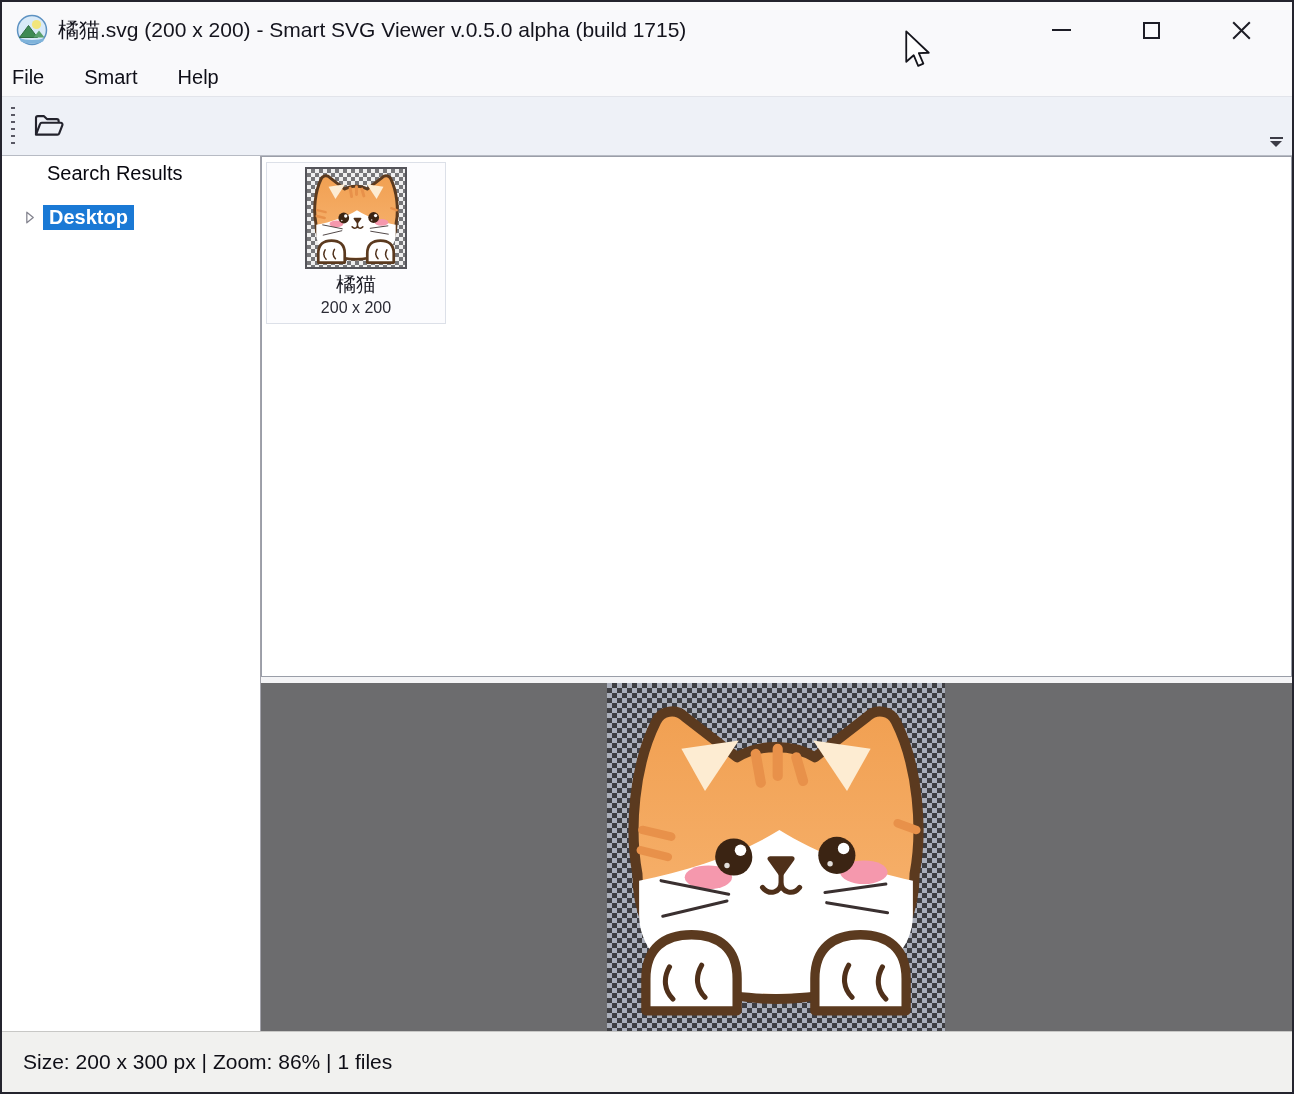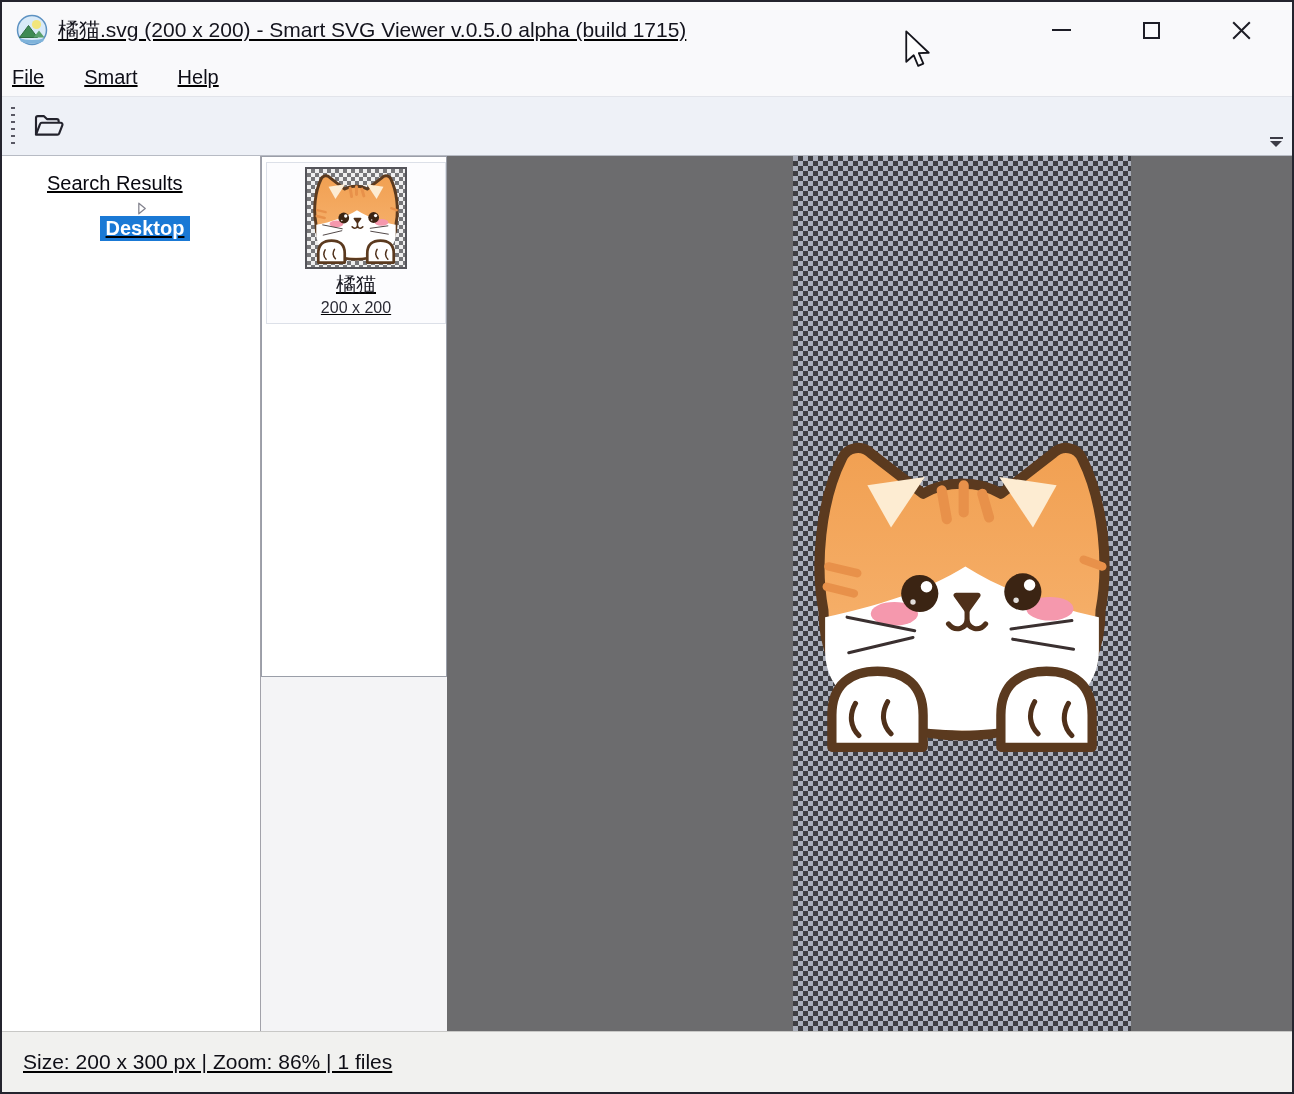--- a/index.html
+++ b/index.html
@@ -1,19 +1,19 @@
 <!DOCTYPE html>
 <html><head>
 <meta charset="utf-8">
 <style>
   * { margin:0; padding:0; box-sizing:border-box; }
   html,body { width:1294px; height:1094px; overflow:hidden;
     font-family:"Liberation Sans", sans-serif; background:#e8e8e8; }
   .window { width:1294px; height:1094px; border:2px solid #24242e;
-    background:#be185d; display:flex; flex-direction:column; position:relative;text-decoration:underline; }
+    background:#be185d; display:flex; flex-direction:column; position:relative; }
 
   
   .titlebar { height:56px; background:#f9f9fb; display:flex; align-items:center; flex:0 0 auto; }
   .app-icon { width:32px; height:32px; margin-left:14px; flex:0 0 auto; }
   .title-text { margin-left:10px; font-size:21px; color:#14141d; white-space:nowrap; }
   .win-btns { margin-left:auto; display:flex; align-items:center; padding-right:28px; }
   .win-btn { width:46px; height:40px; display:flex; align-items:center; justify-content:center;
     margin-left:44px; cursor:default; }
   .min-glyph { width:19px; height:0; border-top:2px solid #1d1d26; }
   .max-glyph { width:17px; height:17px; border:2px solid #1d1d26; }
@@ -34,26 +34,26 @@
     font-family:"Liberation Sans",sans-serif; font-size:20px; color:#1a1a24; padding:0 46px 0 14px; outline:none; }
   .searchbox input::placeholder { color:#6e6e7e; opacity:1; }
   .search-glyph { position:absolute; right:10px; top:9px; }
   .overflow { position:absolute; right:8px; bottom:8px; width:16px; }
   .overflow .bar { width:13px; height:2px; background:#3c3c46; margin:0 auto 2px; }
   .overflow .tri { width:0; height:0; margin:0 auto;
     border-left:6px solid transparent; border-right:6px solid transparent; border-top:6px solid #3c3c46; }
 
   
   .content { flex:1 1 auto; display:flex; min-height:0; }
-  .sidebar { width:259px; flex:0 0 auto; background:#fff; border-right:1px solid #a2a2aa; padding-top:16px; }
+  .sidebar { width:259px; flex:0 0 auto; background:#fff; border-right:1px solid #a2a2aa; padding-top:6px; }
   .tree-root { font-size:20px; color:#08080f; margin-left:45px; }
-  .tree-row { display:flex; align-items:center; margin-top:6px; padding-left:21px;flex-direction:column; }
+  .tree-row { display:flex; align-items:center; margin-top:20px; padding-left:21px; }
   .tree-label { font-size:20px; font-weight:bold; color:#fff; background:#1a79d5; padding:1px 6px; margin-left:7px; }
 
-  .main { flex:1 1 auto; display:flex; flex-direction:row; min-width:0; background:#f4f4f6; }
+  .main { flex:1 1 auto; display:flex; flex-direction:column; min-width:0; background:#f4f4f6; }
   .thumb-panel { height:521px; flex:0 0 auto; background:#fff; border:1px solid #9a9ea8; padding:5px 0 0 4px; }
   .thumb-card { width:180px; height:162px; background:#fcfcfe; border:1px solid #dce0e8; text-align:center; }
   .thumb-img { width:102px; height:102px; margin:4px auto 0; border:2px solid #54545a;
     background:repeating-conic-gradient(#767679 0% 25%, #efefef 0% 50%); background-size:8px 8px; }
   .thumb-img svg { width:100%; height:100%; display:block; }
   .thumb-name { font-size:20px; color:#1a1a23; margin-top:2px; line-height:26px; }
   .thumb-dims { font-size:16px; color:#2b2b35; line-height:22px; }
 
   .splitter { height:6px; flex:0 0 auto; background:#f4f4f6; }
   .preview { flex:1 1 auto; position:relative; background:#6c6c6e; overflow:hidden; }

